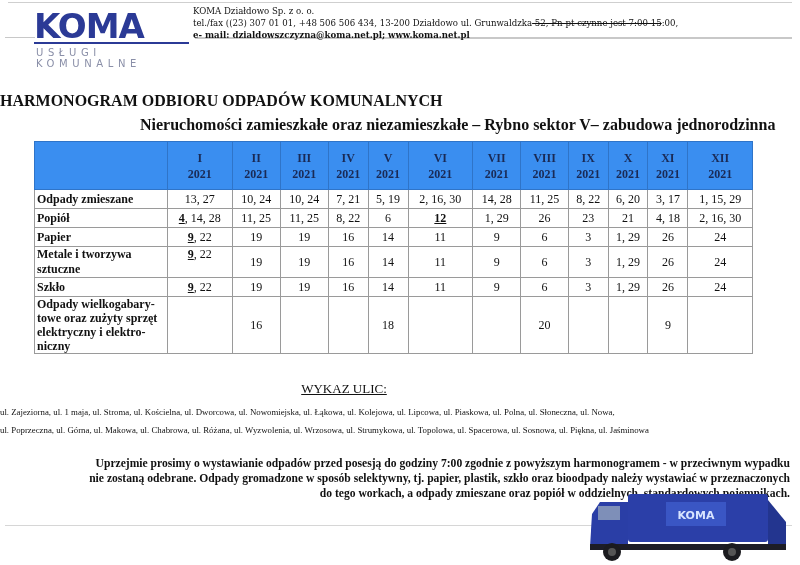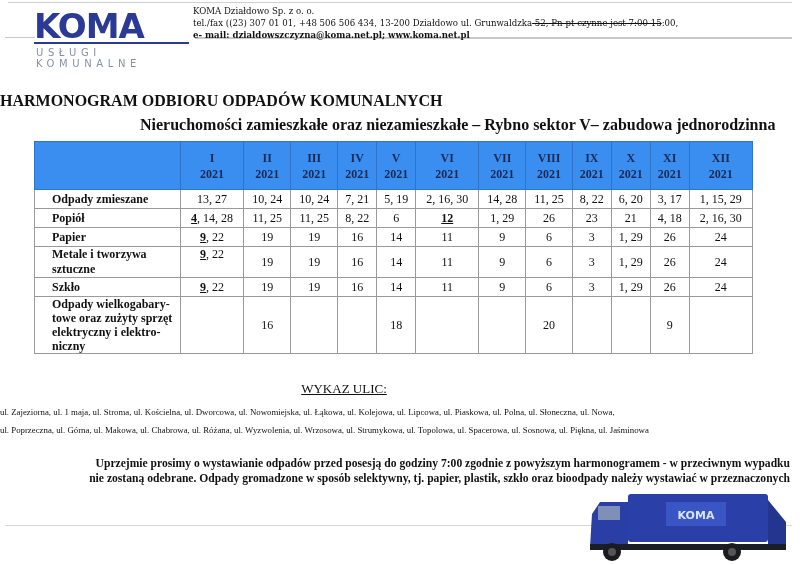--- a/index.html
+++ b/index.html
@@ -18,21 +18,21 @@
   .company { position: absolute; left: 193px; top: 5px; font-family: "DejaVu Serif", serif; font-size: 8.6px; line-height: 12px; color: #111; }
   .company .email { font-weight: bold; }
   .strike { text-decoration: line-through; }
 
   .title { position: absolute; left: 0; width: 800px; top: 92px; font-weight: bold; font-size: 16px; }
   .subtitle { position: absolute; left: 140px; top: 116px; font-weight: bold; font-size: 16px; }
 
   table.sched { position: absolute; left: 34px; top: 141px; width: 719px; border-collapse: collapse; font-size: 12px; }
   table.sched th { background: #3a8ef0; color: #1a2a55; font-weight: bold; height: 45px; border: 1px solid #2f74c8; text-align: center; line-height: 16px; font-size: 12px; }
   table.sched td { border: 1px solid #9a9a9a; text-align: center; height: 18px; padding: 0 2px; }
-  table.sched td.lbl { text-align: left; font-weight: bold; padding-left: 17px; width: 126px; }
+  table.sched td.lbl { text-align: left; font-weight: bold; padding-left: 2px; width: 126px; }
   table.sched td.tall { height: 30px; font-family: Liberation Serif, serif; }
   table.sched td.big { height: 56px; line-height: 14px; }
   table.sched th.corner { width: 130px; }
   .ul { text-decoration: underline; font-weight: bold; }
   .topalign { vertical-align: top; }
 
   .streets-title { position: absolute; left: 0; width: 688px; top: 381px; text-align: center; font-size: 13px; text-decoration: underline; }
   .streets { position: absolute; left: 0; width: 800px; top: 403px; text-align: left; font-size: 8.8px; line-height: 18px; }
 
   .notice { position: absolute; left: 30px; width: 760px; top: 456px; text-align: right; font-weight: bold; font-size: 11.6px; line-height: 15px; }
@@ -211,20 +211,21 @@
 
 <div class="streets-title">WYKAZ ULIC:</div>
 <div class="streets">
   <div>ul. Zajeziorna, ul. 1 maja, ul. Stroma, ul. Kościelna, ul. Dworcowa, ul. Nowomiejska, ul. Łąkowa, ul. Kolejowa, ul. Lipcowa, ul. Piaskowa, ul. Polna, ul. Słoneczna, ul. Nowa,</div>
   <div>ul. Poprzeczna, ul. Górna, ul. Makowa, ul. Chabrowa, ul. Różana, ul. Wyzwolenia, ul. Wrzosowa, ul. Strumykowa, ul. Topolowa, ul. Spacerowa, ul. Sosnowa, ul. Piękna, ul. Jaśminowa</div>
 </div>
 
 <div class="notice">
   <div>Uprzejmie prosimy o wystawianie odpadów przed posesją do godziny 7:00 zgodnie z powyższym harmonogramem - w przeciwnym wypadku</div>
   <div>nie zostaną odebrane. Odpady gromadzone w sposób selektywny, tj. papier, plastik, szkło oraz bioodpady należy wystawiać w przeznaczonych</div>
+  <div>do tego workach, a odpady zmieszane oraz popiół w oddzielnych, standardowych pojemnikach.</div>
 </div>
 
 <div class="hr-bottom"></div>
 
 <svg class="truck" viewBox="0 0 208 70">
   <rect x="42" y="2" width="140" height="48" rx="3" fill="#2b3fa8"></rect>
   <polygon points="182,8 200,30 200,52 182,52" fill="#23358f"></polygon>
   <path d="M6 22 L14 10 L42 10 L42 55 L4 55 Z" fill="#2a3ea6"></path>
   <rect x="12" y="14" width="22" height="14" fill="#7e8fb8"></rect>
   <rect x="80" y="10" width="60" height="24" fill="#3a56c4"></rect>

